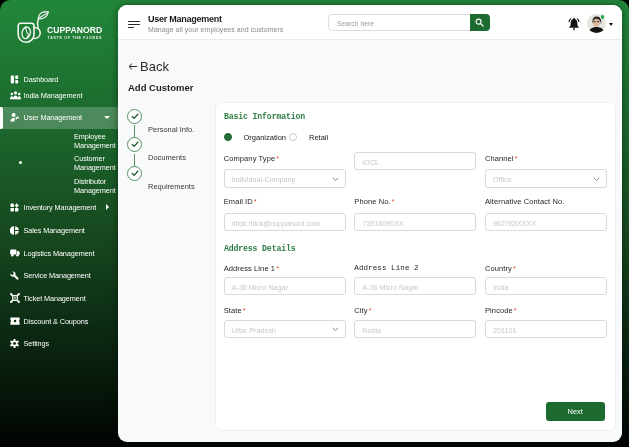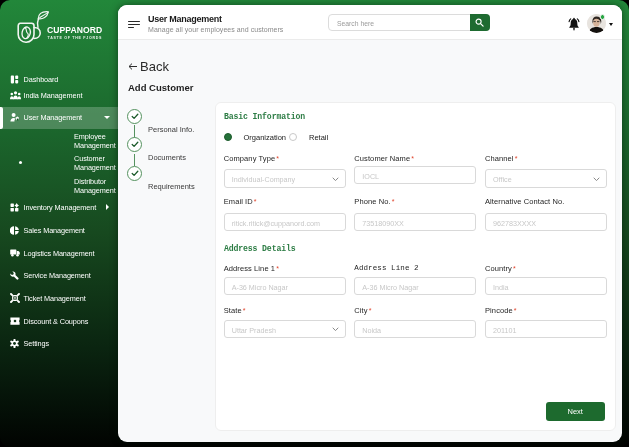--- a/index.html
+++ b/index.html
@@ -243,21 +243,21 @@
 
       <div class="lbl c1" style="top:51px;">Company Type<span class="st">*</span></div>
       <div class="lbl c2" style="top:51px;">Customer Name<span class="st">*</span></div>
       <div class="lbl c3" style="top:51px;">Channel<span class="st">*</span></div>
       <div class="fld c1" style="top:66.5px;">
           <span class="pv">Individual-Company</span>
           <svg width="7" height="5" viewBox="0 0 7 5">
             <path d="M1 1 L3.5 3.6 L6 1" stroke="#8a8a8a" stroke-width="1" fill="none" stroke-linecap="round"></path>
           </svg>
         </div>
-      <div class="fld c2" style="top:63px;text-decoration:underline;">
+      <div class="fld c2" style="top:49px;text-decoration:underline;">
           <span class="pv">IOCL</span>
         </div>
       <div class="fld c3" style="top:66.5px;">
           <span class="pv">Office</span>
           <svg width="7" height="5" viewBox="0 0 7 5">
             <path d="M1 1 L3.5 3.6 L6 1" stroke="#8a8a8a" stroke-width="1" fill="none" stroke-linecap="round"></path>
           </svg>
         </div>
 
       <div class="lbl c1" style="top:94px;">Email ID<span class="st">*</span></div>

